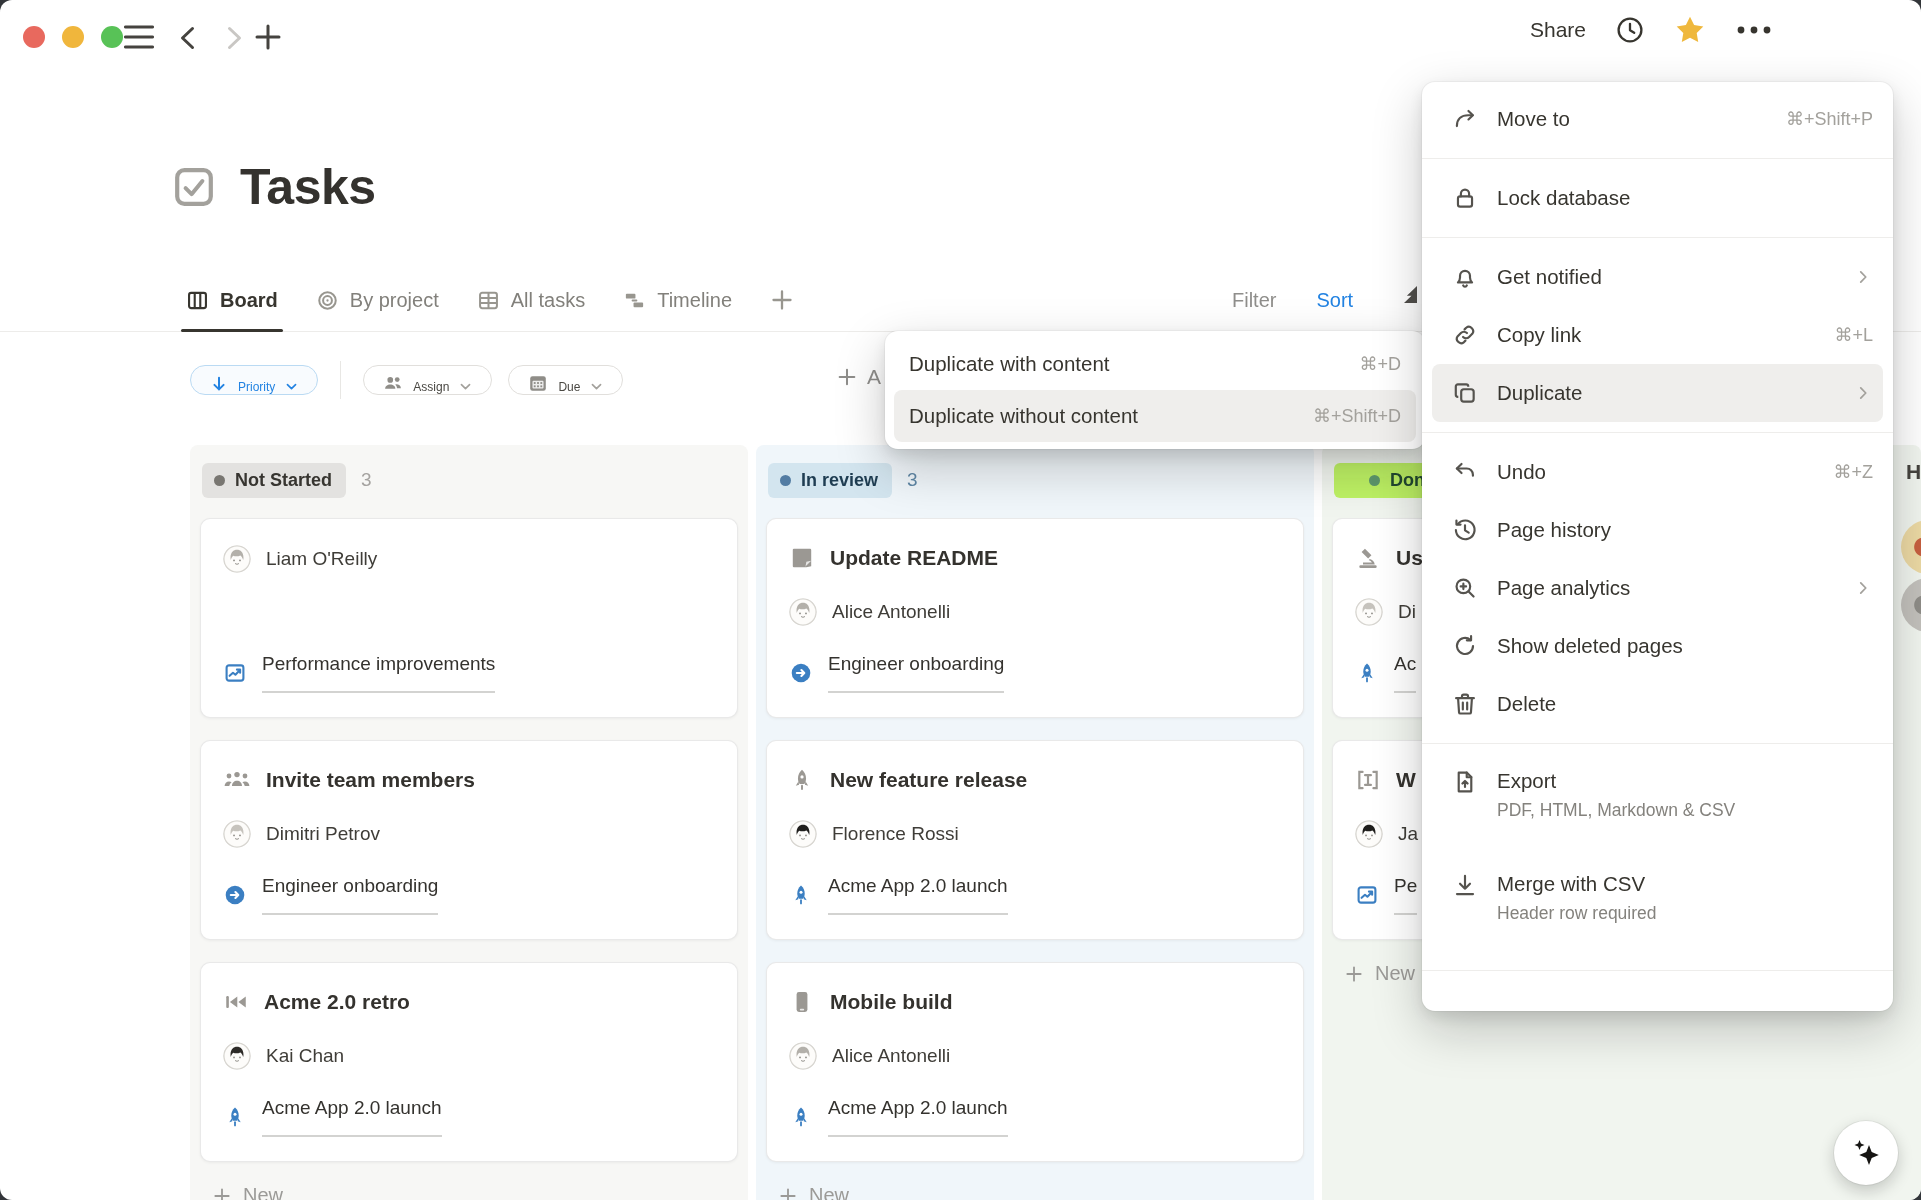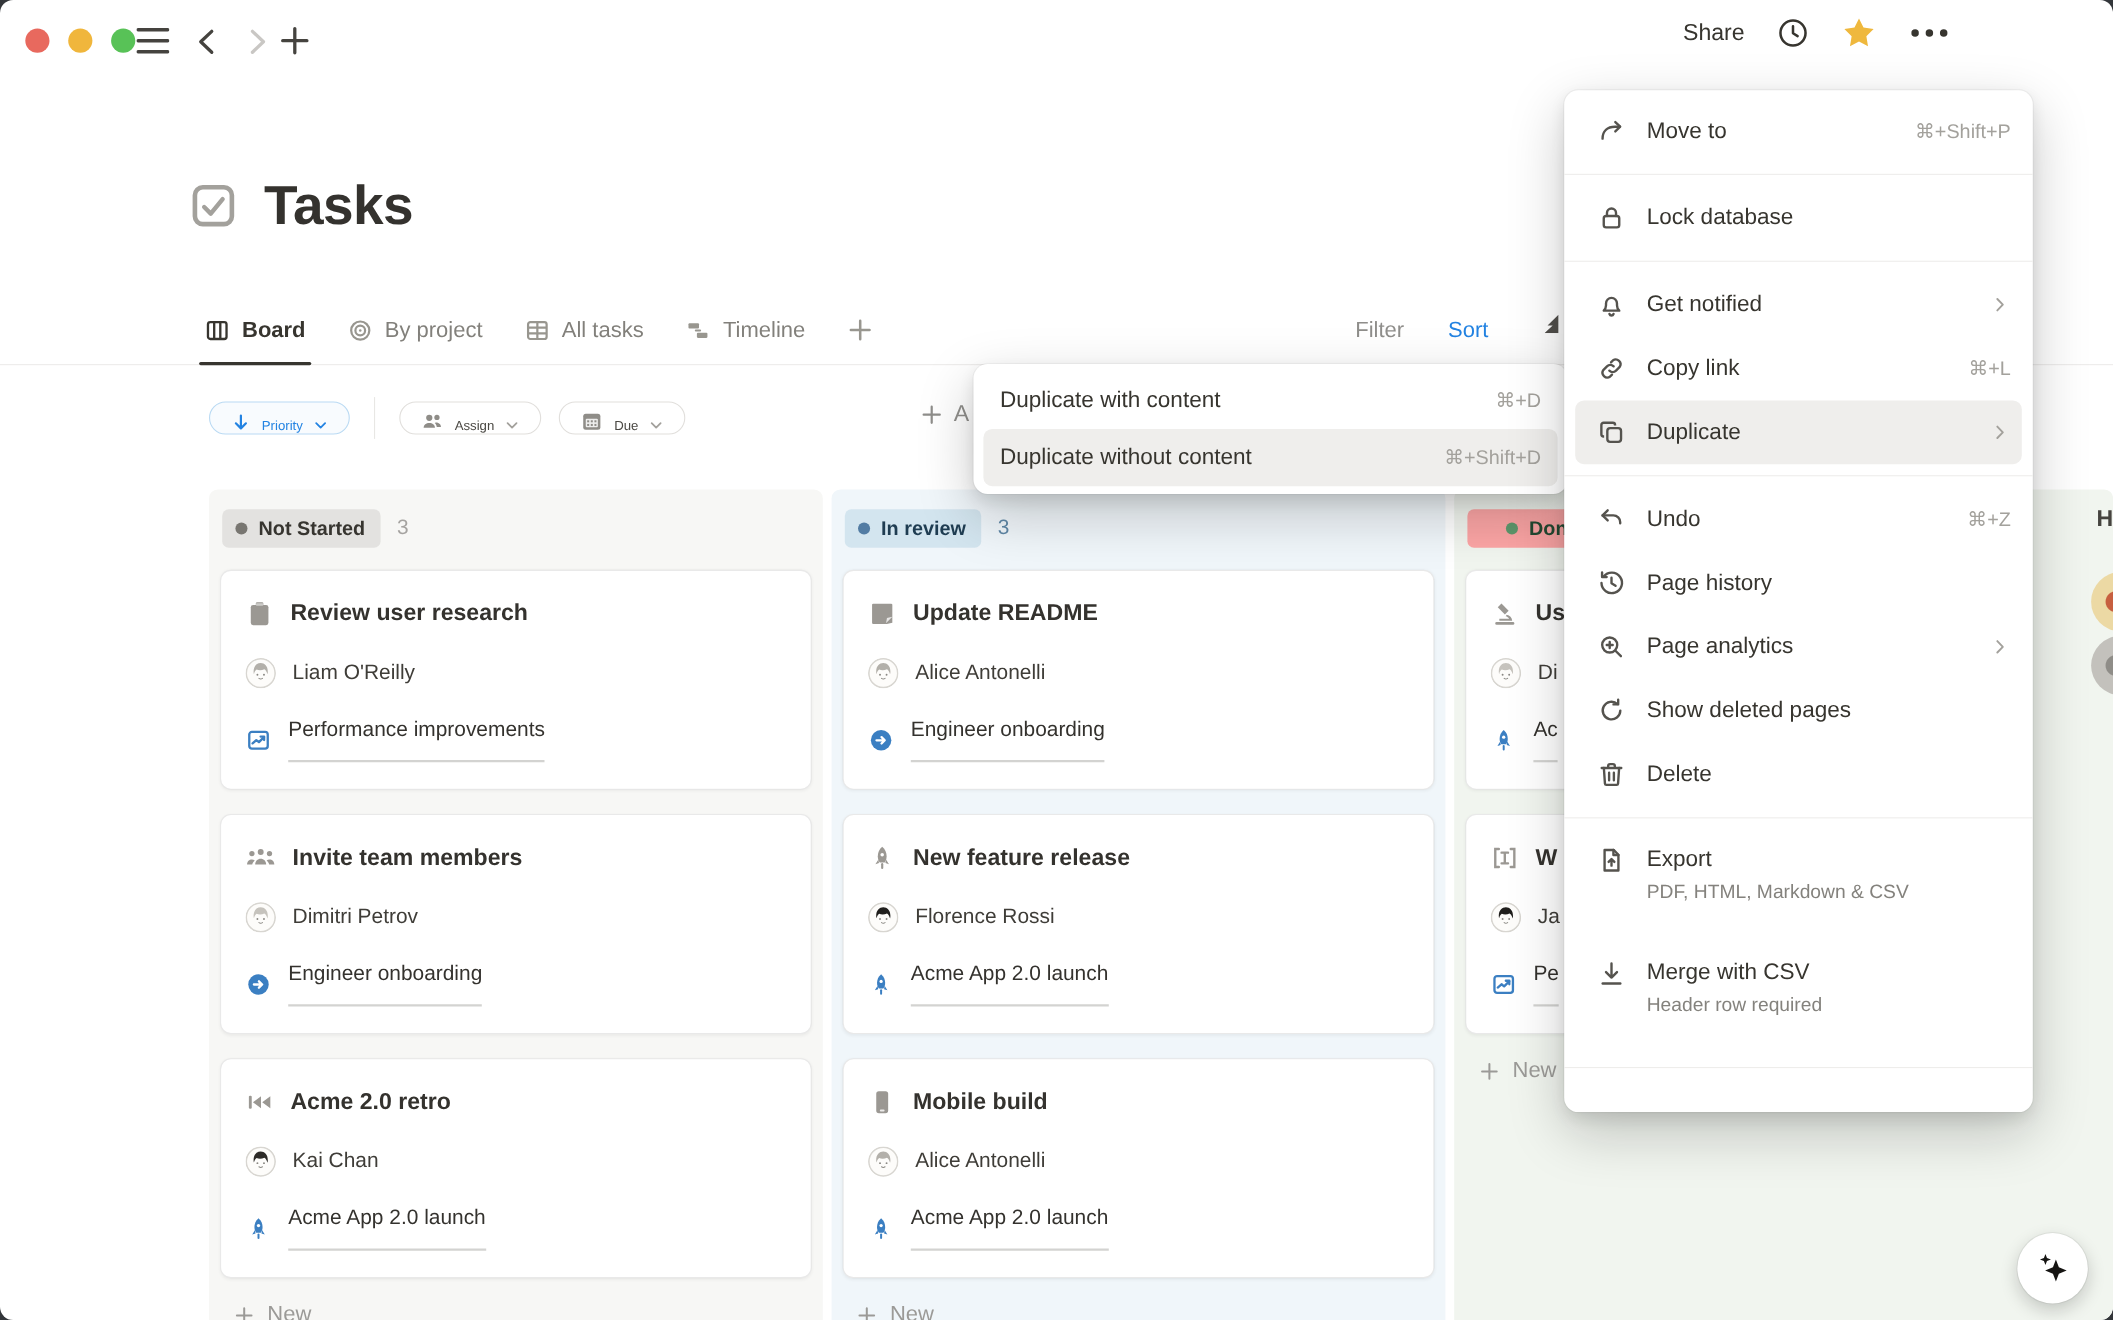--- a/index.html
+++ b/index.html
@@ -48,21 +48,21 @@
   .board{position:absolute;left:0;right:0;top:445px;bottom:0;}
   .col{position:absolute;top:0;bottom:0;border-radius:8px 8px 0 0;padding:16px 10px 0;box-sizing:border-box;}
   .col0{left:190px;width:558px;background:#f7f7f5;}
   .col1{left:756px;width:558px;background:#f0f6fa;}
   .col2{left:1322px;width:599px;background:#f1f5ef;}
   .col-head{display:flex;align-items:center;gap:15px;height:36px;margin:1px 0 20px 2px;}
   .status-pill{display:inline-flex;align-items:center;gap:10px;height:35px;padding:0 14px 0 12px;border-radius:6px;
                font-size:18px;font-weight:600;white-space:nowrap;}
   .sp0{background:#e3e2e0;color:#373530;}
   .sp1{background:#d3e5ef;color:#1f3d52;}
-  .sp2{background:#fca5a5;color:#234a32;padding-left:35px;}
+  .sp2{background:#bef264;color:#234a32;padding-left:35px;}
   .dot{width:11px;height:11px;border-radius:50%;}
   .cnt{font-size:19px;font-weight:500;}
   .cnt0{color:#a5a3a0;}
   .cnt1{color:#5f87a6;}
   .card{background:#fff;border:1px solid rgba(15,15,15,0.09);border-radius:10px;
         box-shadow:0 1px 3px rgba(15,15,15,0.05);height:200px;margin-bottom:22px;
         padding:26px 22px 24px;box-sizing:border-box;display:flex;flex-direction:column;justify-content:space-between;}
   .crow{display:flex;align-items:center;gap:15px;min-width:0;white-space:nowrap;}
   .ctitle{font-size:21px;font-weight:700;color:#34322e;}
   .cperson{font-size:19px;color:#3f3d38;}
@@ -75,21 +75,21 @@
 
   
   .popup{background:#fff;border-radius:13px;
          box-shadow:0 0 0 1px rgba(15,15,15,0.04),0 6px 14px rgba(15,15,15,0.09),0 18px 50px rgba(15,15,15,0.22);}
   .submenu{position:absolute;left:885px;top:331px;width:540px;padding:7px 0;z-index:40;box-sizing:border-box;}
   .smi{height:52px;display:flex;align-items:center;padding:0 24px;font-size:20.5px;color:#37352f;}
   .smi .sc{margin-left:auto;}
   .smi.hl{background:#efeeec;border-radius:8px;margin:0 9px;padding:0 15px;}
   .sc{color:#a3a19c;font-size:18px;}
 
-  .menu{position:absolute;left:1422px;top:82px;width:426px;padding:8px 0 30px;z-index:50;box-sizing:border-box;}
+  .menu{position:absolute;left:1422px;top:82px;width:471px;padding:8px 0 30px;z-index:50;box-sizing:border-box;}
   .mi{height:58px;display:flex;align-items:center;padding:0 20px 0 30px;font-size:20.5px;color:#37352f;}
   .mi .mic{width:26px;margin-right:19px;color:#55534e;flex:none;}
   .mi .sc{margin-left:auto;}
   .mi .chev{margin-left:auto;color:#a3a19c;}
   .mi.hl{background:#efeeec;border-radius:8px;margin:0 10px;padding:0 10px 0 20px;}
   .mi2{height:88px;align-items:flex-start;padding-top:15px;}
   .mi2 .mtxt .t{font-size:20.5px;color:#37352f;}
   .mi2 .mtxt .s{font-size:17.5px;color:#84827d;margin-top:7px;}
   .mdiv{height:1px;background:#eeedeb;margin:10px 0;}
 
@@ -317,30 +317,20 @@
     <div class="col col0">
       <div class="col-head">
         <span class="status-pill sp0">
             <span class="dot" style="background:#787671"></span>
             <span>Not Started</span>
           </span>
         <span class="cnt cnt0">3</span>
       </div>
       <div class="card">
         <div class="crow">
-            <span class="gicon">
-              <svg width="26" height="26" viewBox="0 0 24 24" fill="currentColor">
-                <rect x="4.6" y="4.6" width="14.8" height="17" rx="2"></rect>
-                <rect x="8.8" y="2.4" width="6.4" height="4.4" rx="1.2"></rect>
-                <rect x="8.8" y="3.2" width="6.4" height="2" rx="1" fill="#fff" opacity="0.5"></rect>
-              </svg>
-            </span>
-            <span class="ctitle">Review user research</span>
-          </div>
-        <div class="crow">
             <span class="avatar" style="color:#b3b0aa">
               <svg width="28" height="28" viewBox="0 0 32 32">
                 <use href="#g-avatar"></use>
               </svg>
             </span>
             <span class="cperson">Liam O'Reilly</span>
           </div>
         <div class="crow">
             <span class="blue">
               <svg width="24" height="24" viewBox="0 0 24 24">

